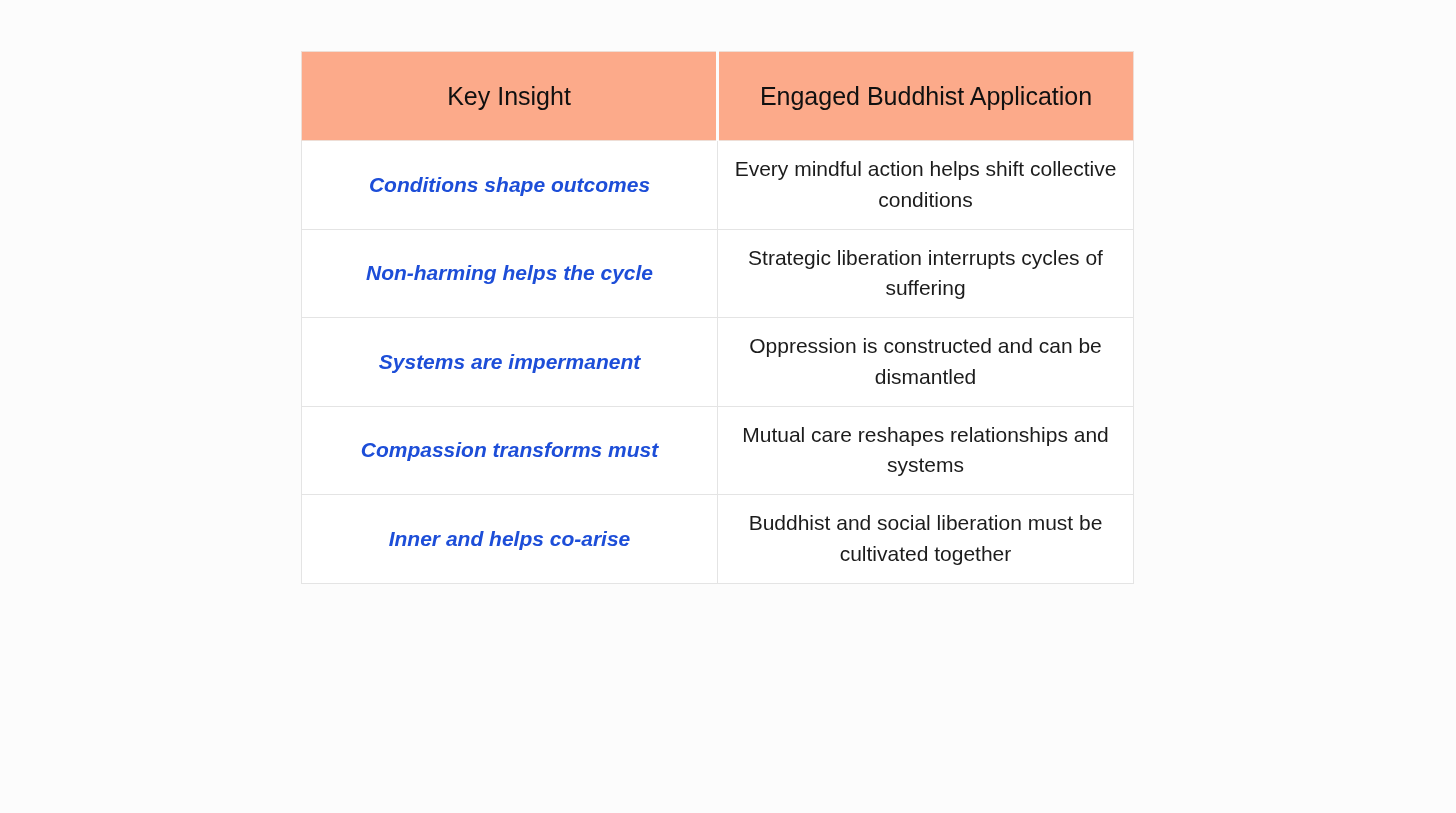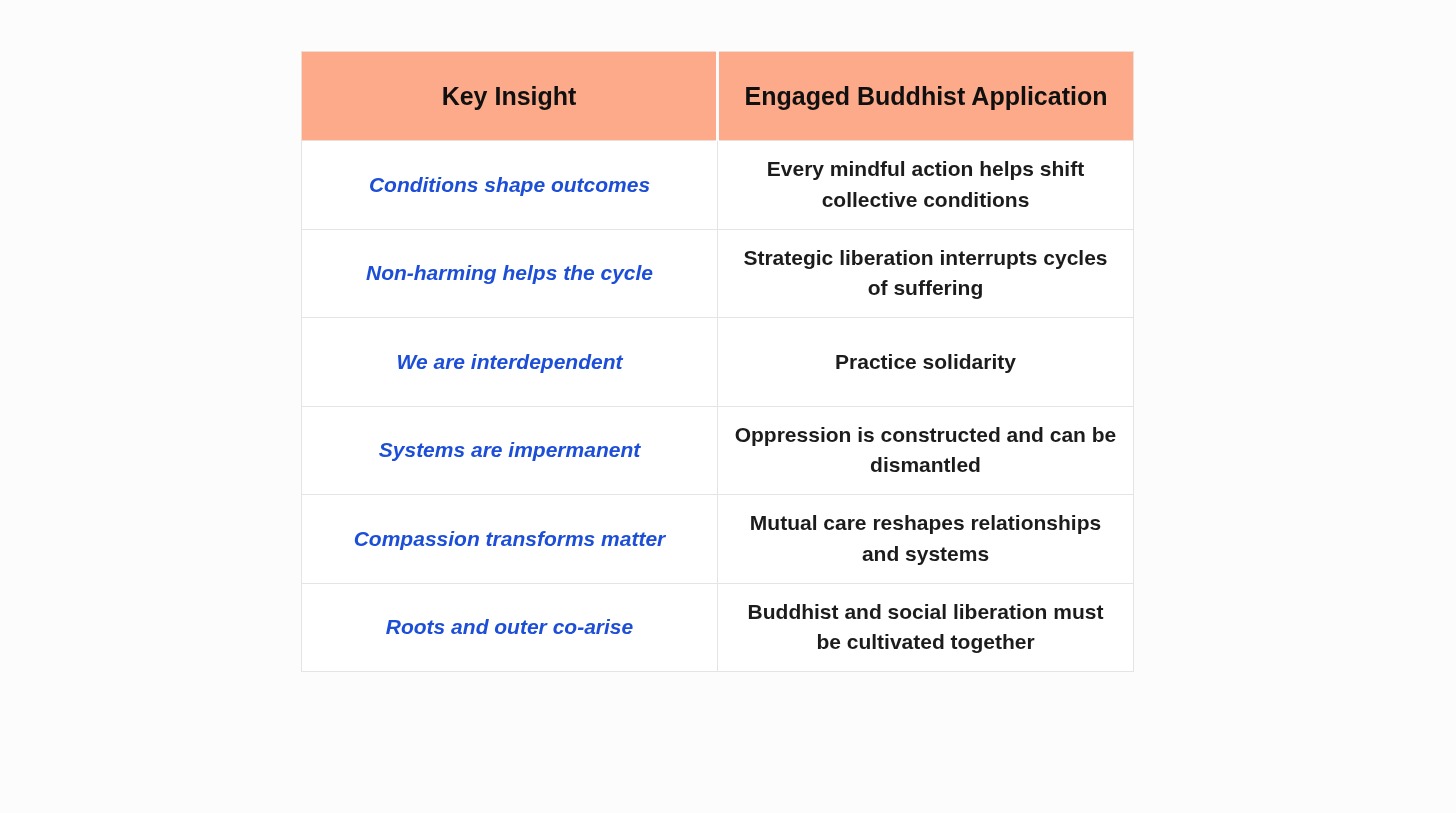--- a/index.html
+++ b/index.html
@@ -31,21 +31,21 @@
     border-collapse: collapse;
     table-layout: fixed;
     width: 832px;
     background: #FFFFFF;
   }
   table.insights col { width: 416px; }
   table.insights th {
     height: 89px;
     background: var(--header-bg);
     font-size: 25px;
-    font-weight: 700;
+    font-weight: 400;
     color: #101010;
     text-align: center;
     vertical-align: middle;
     padding: 0 8px;
     border: 1px solid #EEDED6;
   }
   table.insights th + th {
     border-left: 3px solid var(--page-bg);
   }
   table.insights td {
@@ -57,21 +57,21 @@
     line-height: 1.45;
     padding: 0 16px;
     background: #FFFFFF;
   }
   table.insights td.insight {
     font-weight: 700;
     color: #1d4ed8;
     font-style: italic;
   }
   table.insights td.application {
-    font-weight: 700;
+    font-weight: 400;
     color: #1C1C1C;
   }
 </style>
 </head>
 <body>
 
 <div class="table-wrap">
   <table class="insights">
     <colgroup>
         <col>
@@ -86,30 +86,26 @@
     <tbody>
       <tr>
         <td class="insight">Conditions shape outcomes</td>
         <td class="application">Every mindful action helps shift collective conditions</td>
       </tr>
       <tr>
         <td class="insight">Non-harming helps the cycle</td>
         <td class="application">Strategic liberation interrupts cycles of suffering</td>
       </tr>
       <tr>
-        <td class="insight">We are interdependent</td>
-        <td class="application">Practice solidarity</td>
-      </tr>
-      <tr>
         <td class="insight">Systems are impermanent</td>
         <td class="application">Oppression is constructed and can be dismantled</td>
       </tr>
       <tr>
-        <td class="insight">Compassion transforms matter</td>
+        <td class="insight">Compassion transforms must</td>
         <td class="application">Mutual care reshapes relationships and systems</td>
       </tr>
       <tr>
-        <td class="insight">Roots and outer co-arise</td>
+        <td class="insight">Inner and helps co-arise</td>
         <td class="application">Buddhist and social liberation must be cultivated together</td>
       </tr>
     </tbody>
   </table>
 </div>
 
 </body></html>

